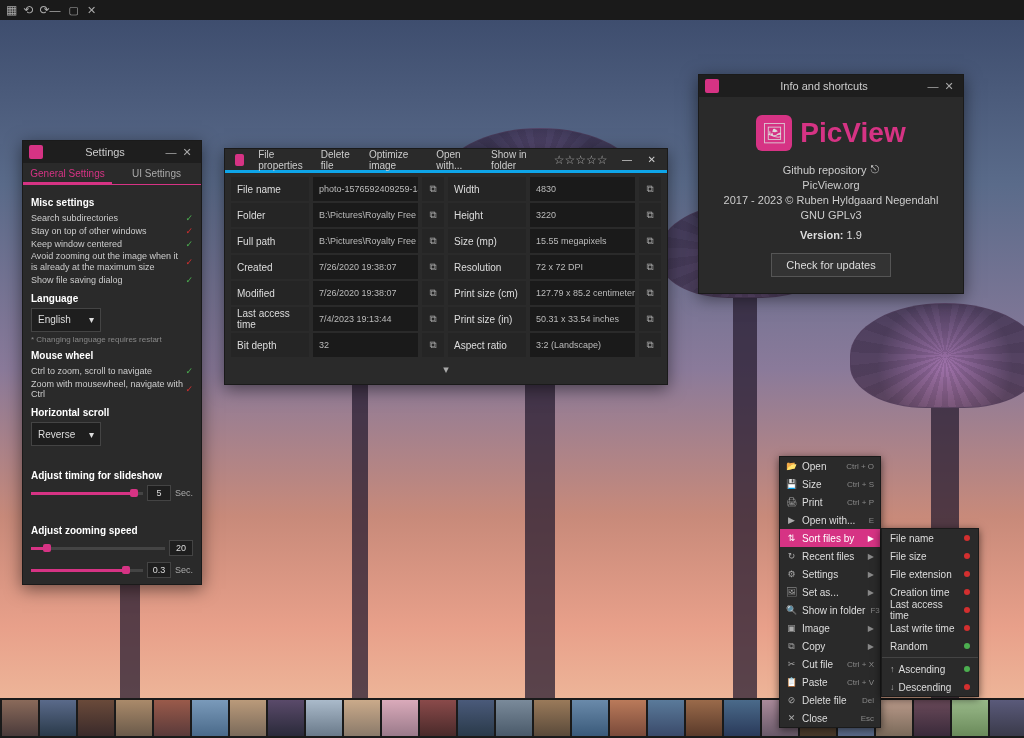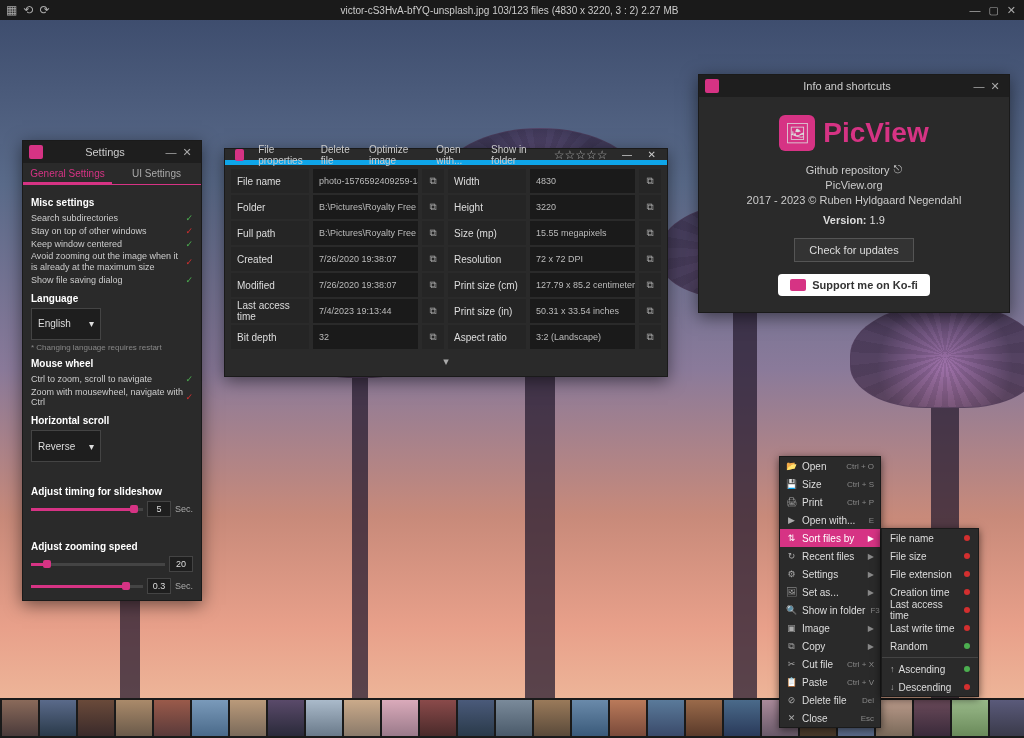--- a/index.html
+++ b/index.html
@@ -31,46 +31,46 @@
 .settings { left: 22px; top: 140px; width: 180px; }
 .settings .tabs { display: flex; height: 22px; border-bottom: 1px solid #d63384; }
 .settings .tab { flex: 1; text-align: center; line-height: 22px; font-size: 10px; cursor: pointer; color: #aaa; }
 .settings .tab.active { color: #d63384; border-bottom: 2px solid #d63384; }
 .settings-body { padding: 6px 8px; }
 .settings-body .sec-h { font-weight: bold; font-size: 10px; margin: 6px 0 4px; color: #fff; }
 .settings-body .check-row { display: flex; align-items: center; font-size: 9px; color: #ccc; padding: 1px 0; }
 .settings-body .check-row .label { flex: 1; line-height: 1.2; }
 .settings-body .check-row .chk { color: #4caf50; font-size: 9px; }
 .settings-body .check-row .chk.off { color: #d32f2f; }
-.settings-body .dropdown { background: #1e1e1e; border: 1px solid #444; height: 32px; display: flex; align-items: center; justify-content: space-between; padding: 0 6px; font-size: 10px; width: 70px; margin-top: 4px; cursor: pointer; }
+.settings-body .dropdown { background: #1e1e1e; border: 1px solid #444; height: 24px; display: flex; align-items: center; justify-content: space-between; padding: 0 6px; font-size: 10px; width: 70px; margin-top: 4px; cursor: pointer; }
 .settings-body .note { font-size: 8px; color: #888; margin-top: 3px; }
 .settings-body .slider-row { margin-top: 6px; }
 .settings-body .slider-label { font-size: 10px; font-weight: bold; color: #fff; margin-bottom: 4px; margin-top: 24px; }
 .settings-body .slider-ctrl { display: flex; align-items: center; gap: 4px; }
 .settings-body .slider-track { flex: 1; height: 3px; background: #444; position: relative; }
 .settings-body .slider-fill { height: 100%; background: #d63384; }
 .settings-body .slider-thumb { position: absolute; top: -3px; width: 8px; height: 8px; background: #d63384; border-radius: 2px; transform: translateX(-50%); }
 .settings-body .slider-val { width: 24px; background: #1e1e1e; border: 1px solid #444; text-align: center; font-size: 9px; padding: 2px; }
 .settings-body .slider-unit { font-size: 9px; color: #aaa; }
 
 
 .fileprops { left: 224px; top: 148px; width: 444px; }
-.fileprops .menu { height: 16px; background: #2a2a2a; display: flex; align-items: center; gap: 14px; padding: 0 10px; font-size: 10px; color: #ccc; border-bottom: 5px solid #0ea5e9; }
+.fileprops .menu { height: 24px; background: #2a2a2a; display: flex; align-items: center; gap: 14px; padding: 0 10px; font-size: 10px; color: #ccc; border-bottom: 3px solid #0ea5e9; }
 .fileprops .menu span { cursor: pointer; }
 .fileprops .menu .stars { margin-left: auto; display:flex; gap:1px; color: #aaa; font-size: 12px; }
 .fileprops .menu .win-btn { width: 14px; text-align: center; }
 .fileprops-body { padding: 4px 6px; }
 .fileprops .row { display: flex; gap: 4px; height: 24px; margin-bottom: 2px; align-items: stretch; }
 .fileprops .cell-label { width: 78px; background: #252525; display: flex; align-items: center; padding: 0 6px; font-size: 10px; color: #ddd; }
 .fileprops .cell-val { flex: 1; background: #1a1a1a; display: flex; align-items: center; padding: 0 6px; font-size: 9px; color: #bbb; overflow: hidden; white-space: nowrap; }
 .fileprops .cell-btn { width: 22px; background: #252525; display: flex; align-items: center; justify-content: center; cursor: pointer; font-size: 10px; color: #aaa; }
 .fileprops .expand { text-align: center; padding: 4px; cursor: pointer; color: #aaa; }
 
 
-.about { left: 698px; top: 74px; width: 312px; }
+.about { left: 698px; top: 74px; width: 266px; }
 .about-body { padding: 10px 14px 16px; text-align: center; }
 .about .logo-row { display: flex; align-items: center; justify-content: center; gap: 8px; margin: 8px 0 12px; }
 .about .logo-icon { width: 36px; height: 36px; background: #d63384; border-radius: 6px; display: flex; align-items: center; justify-content: center; font-size: 20px; }
 .about .logo-text { font-size: 28px; font-weight: bold; color: #d63384; }
 .about .link { font-size: 11px; color: #ccc; margin: 3px 0; display: flex; align-items: center; justify-content: center; gap: 4px; cursor: pointer; }
 .about .ver { font-size: 11px; color: #ddd; margin: 8px 0; }
 .about .btn { display: inline-block; background: #333; border: 1px solid #555; padding: 5px 14px; font-size: 11px; cursor: pointer; margin-top: 4px; }
 .about .kofi { display: inline-flex; align-items: center; gap: 6px; background: #fff; color: #333; border-radius: 4px; padding: 5px 12px; font-size: 11px; font-weight: bold; margin-top: 12px; cursor: pointer; }
 .about .kofi-icon { width: 16px; height: 12px; background: #d63384; border-radius: 2px; }
 
@@ -99,21 +99,20 @@
 </style>
 </head>
 <body>
 
 <div class="titlebar">
   <div class="titlebar-left">
     <span>▦</span>
     <span>⟲</span>
     <span>⟳</span>
   </div>
-  <div class="titlebar-center">victor-cS3HvA-bfYQ-unsplash.jpg 103/123 files (4830 x 3220, 3 : 2) 2.27 MB</div>
   <div class="titlebar-right">
     <span>—</span>
     <span>▢</span>
     <span>✕</span>
   </div>
 </div>
 
 <div class="bg-trees">
   <div class="tree" style="left:60px;">
       <div class="crown" style="width:140px;height:80px;"></div>
@@ -314,27 +313,24 @@
     <div class="logo-row">
       <div class="logo-icon">🖼</div>
       <div class="logo-text">PicView</div>
     </div>
     <div class="link">
         <span>Github repository</span>
         <span>⎋</span>
       </div>
     <div class="link">PicView.org</div>
     <div class="link">2017 - 2023 © Ruben Hyldgaard Negendahl</div>
+    <div class="link">GNU GPLv3</div>
     <div class="ver"><b>Version:</b> <span>1.9</span></div>
     <div class="btn">Check for updates</div>
     <br>
-    <div class="kofi">
-        <div class="kofi-icon"></div>
-        <span>Support me on Ko-fi</span>
-      </div>
   </div>
 </div>
 
 <div class="ctx">
   <div class="mi">
       <span class="mi-icon">📂</span>
       <span class="mi-label">Open</span>
       <span class="mi-sc">Ctrl + O</span>
     </div>
   <div class="mi">

